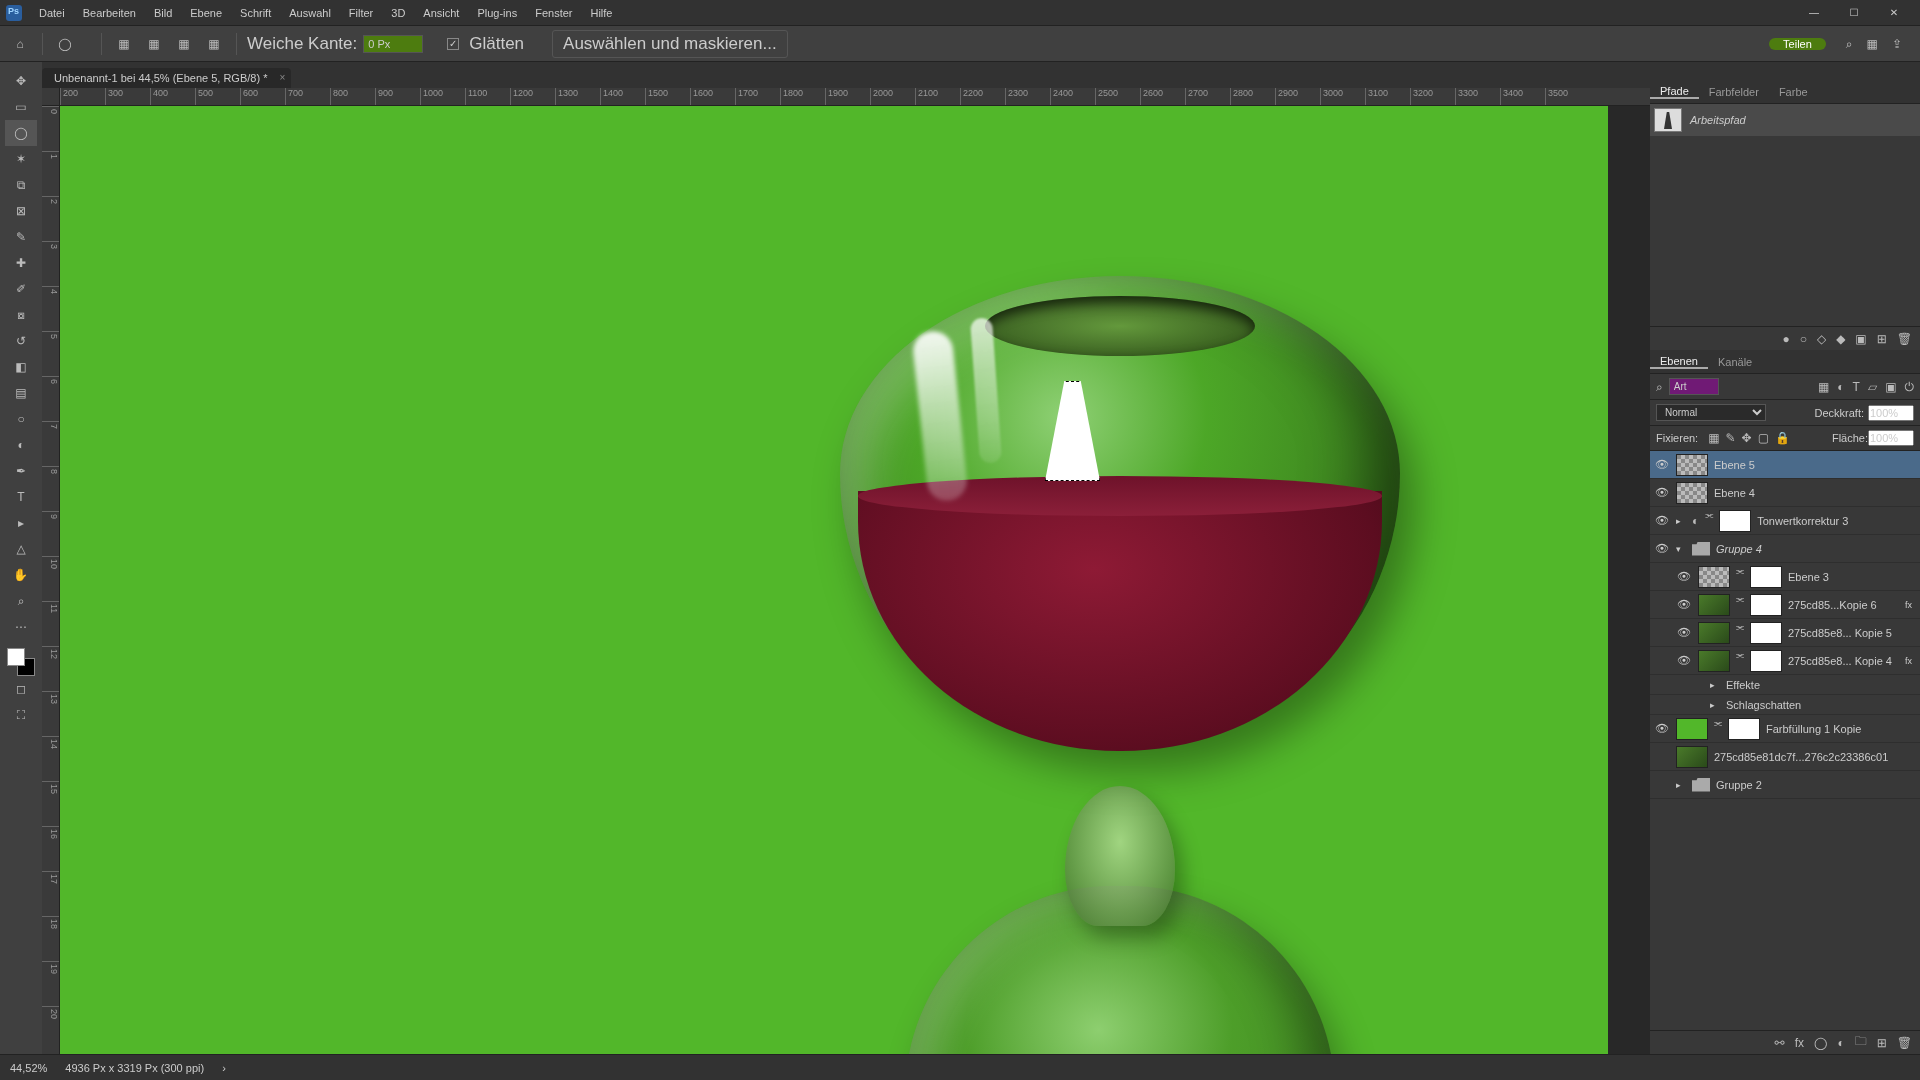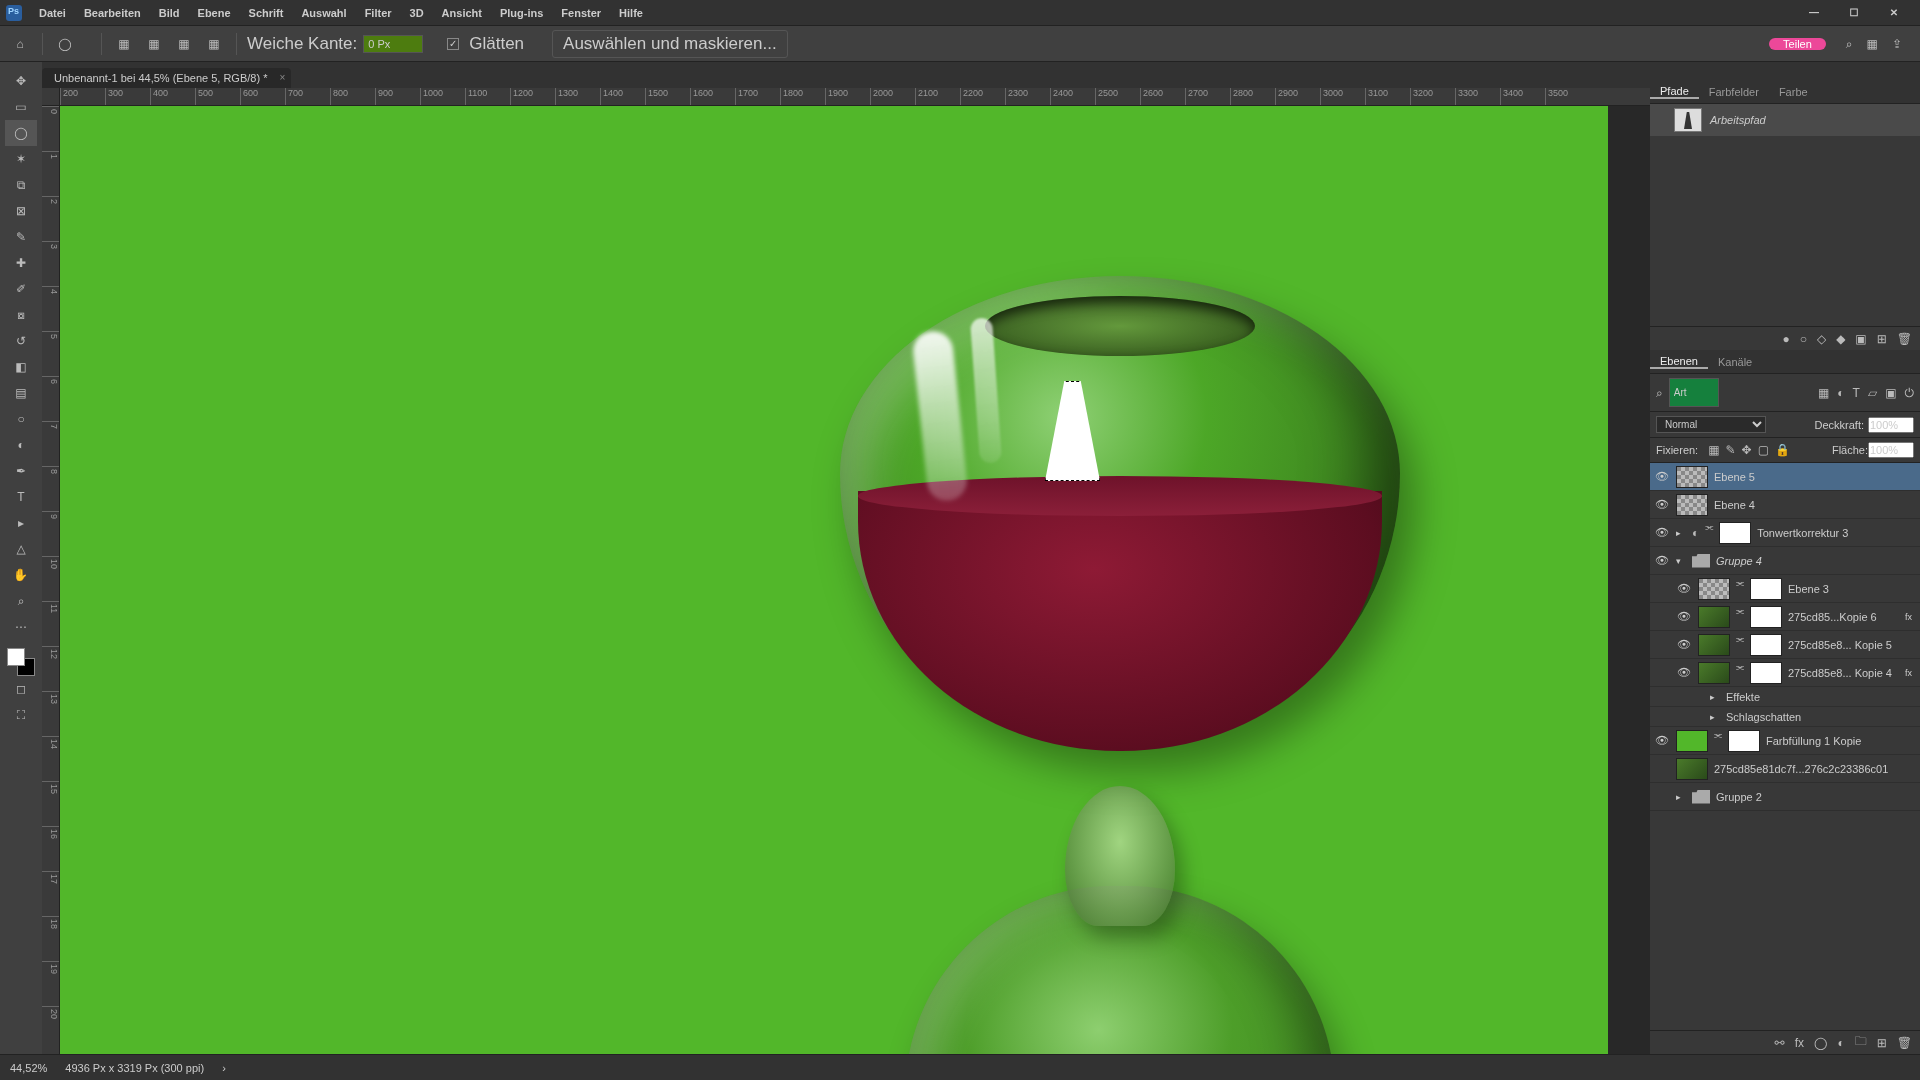--- a/index.html
+++ b/index.html
@@ -1,34 +1,34 @@
 <!DOCTYPE html>
 <html><head>
 <meta charset="utf-8">
 <style>
 * { margin: 0; padding: 0; box-sizing: border-box; font-family: "Segoe UI", Tahoma, sans-serif; font-size: 11px; color: #ccc; user-select: none; }
 body { background: #323232; width: 1920px; height: 1080px; overflow: hidden; position: relative; }
 
 
-.menubar { height: 26px; background: #323232; display: flex; align-items: center; padding: 12px 6px; border-bottom: 1px solid #222; font-weight: bold; }
+.menubar { height: 26px; background: #323232; display: flex; align-items: center; padding: 12px 6px; border-bottom: 1px solid #222; }
 .menubar .logo { width: 16px; height: 16px; background: #2a5e9e; border-radius: 3px; margin-right: 8px; position: relative; }
 .menubar .logo::after { content: "Ps"; color: #9dd3ff; font-size: 9px; font-weight: bold; position: absolute; top: 1px; left: 2px; }
 .menubar span { padding: 0 9px; cursor: default; }
 .win-ctrl { margin-left: auto; display: flex; }
 .win-ctrl div { width: 40px; height: 20px; display: flex; align-items: center; justify-content: center; font-size: 10px; }
 
 
 .optbar { height: 36px; background: #404040; display: flex; align-items: center; padding: 0 8px; border-bottom: 1px solid #222; gap: 6px; }
 .optbar .icon-btn { width: 24px; height: 24px; display: flex; align-items: center; justify-content: center; border-radius: 3px; }
 .optbar .sep { width: 1px; height: 22px; background: #555; margin: 0 4px; }
 .optbar label { font-size: 17px; color: #ccc; }
 .optbar input { width: 60px; background: #4d7c0f; border: 1px solid #555; color: #ccc; padding: 2px 4px; font-size: 11px; }
 .optbar .chk { width: 12px; height: 12px; border: 1px solid #888; display: inline-flex; align-items: center; justify-content: center; margin-right: 4px; }
 .optbar .chk::after { content: "✓"; font-size: 10px; color: #ccc; }
-.share-btn { margin-left: auto; background: #ec4899; color: #fff; padding: 0 14px; border-radius: 12px; font-size: 11px; }
+.share-btn { margin-left: auto; background: #4d7c0f; color: #fff; padding: 0 14px; border-radius: 12px; font-size: 11px; }
 .right-icons { display: flex; gap: 14px; margin-left: 14px; margin-right: 10px; }
 
 
 .doctab-bar { height: 26px; background: #323232; display: flex; align-items: flex-end; padding-left: 42px; }
 .doctab { background: #282828; padding: 4px 24px 4px 12px; font-size: 11px; border-top-left-radius: 4px; border-top-right-radius: 4px; position: relative; }
 .doctab .close { position: absolute; right: 6px; top: 4px; font-size: 10px; color: #888; }
 
 
 .toolbar { position: absolute; left: 0; top: 62px; width: 42px; bottom: 26px; background: #404040; display: flex; flex-direction: column; align-items: center; padding-top: 6px; gap: 0; }
 .toolbar .tool { width: 32px; height: 26px; display: flex; align-items: center; justify-content: center; position: relative; }
@@ -61,29 +61,29 @@
 .selection { position: absolute; left: 235px; top: 135px; width: 55px; height: 100px; background: #fff; clip-path: polygon(35% 0, 65% 0, 100% 100%, 0 100%); border: 1px dashed #000; }
 
 
 .right-panels { position: absolute; right: 0; top: 80px; width: 270px; bottom: 26px; background: #383838; display: flex; flex-direction: column; }
 .panel-tabs { display: flex; height: 24px; align-items: center; border-bottom: 1px solid #222; background: #323232; }
 .panel-tabs span { padding: 0 10px; font-size: 11px; color: #999; }
 .panel-tabs span.act { color: #eee; border-bottom: 2px solid #aaa; }
 .panel-body { background: #383838; }
 
 .paths-panel { height: 270px; }
-.path-row { display: flex; align-items: center; padding: 4px 24px; gap: 8px; background: #4a4a4a; }
+.path-row { display: flex; align-items: center; padding: 4px 4px; gap: 8px; background: #4a4a4a; }
 .path-thumb { width: 28px; height: 24px; background: #ddd; border: 1px solid #777; position: relative; }
 .path-thumb::after { content: ""; position: absolute; left: 9px; top: 3px; width: 8px; height: 17px; background: #333; clip-path: polygon(35% 0,65% 0,100% 100%,0 100%); }
 .paths-footer { position: absolute; bottom: 0; left: 0; right: 0; height: 24px; display: flex; justify-content: flex-end; align-items: center; gap: 10px; padding-right: 8px; border-top: 1px solid #222; }
 .paths-panel { position: relative; }
 
 .layers-panel { flex: 1; display: flex; flex-direction: column; }
 .layer-ctrls { display: flex; align-items: center; padding: 4px 6px; gap: 6px; border-bottom: 1px solid #222; }
-.layer-ctrls input { background: #15803d; border: 1px solid #555; color: #ccc; padding: 8px 4px; width: 50px; font-size: 10px; }
+.layer-ctrls input { background: #701a75; border: 1px solid #555; color: #ccc; padding: 2px 4px; width: 50px; font-size: 10px; }
 .layer-ctrls .mini-icons { display: flex; gap: 8px; margin-left: auto; }
 .blend-row { display: flex; align-items: center; padding: 4px 6px; gap: 6px; border-bottom: 1px solid #222; }
 .blend-row select { background: #2a2a2a; border: 1px solid #555; color: #ccc; font-size: 10px; padding: 1px 4px; width: 110px; }
 .blend-row .opac { margin-left: auto; display: flex; align-items: center; gap: 4px; }
 .lock-row { display: flex; align-items: center; padding: 4px 6px; gap: 6px; border-bottom: 1px solid #222; font-size: 10px; }
 .lock-row .icons { display: flex; gap: 6px; margin-left: 4px; }
 .lock-row .fill { margin-left: auto; display: flex; align-items: center; gap: 0; }
 
 .layer-list { flex: 1; overflow: auto; }
 .layer { display: flex; align-items: center; height: 28px; padding: 0 4px; gap: 6px; border-bottom: 1px solid #2e2e2e; }

